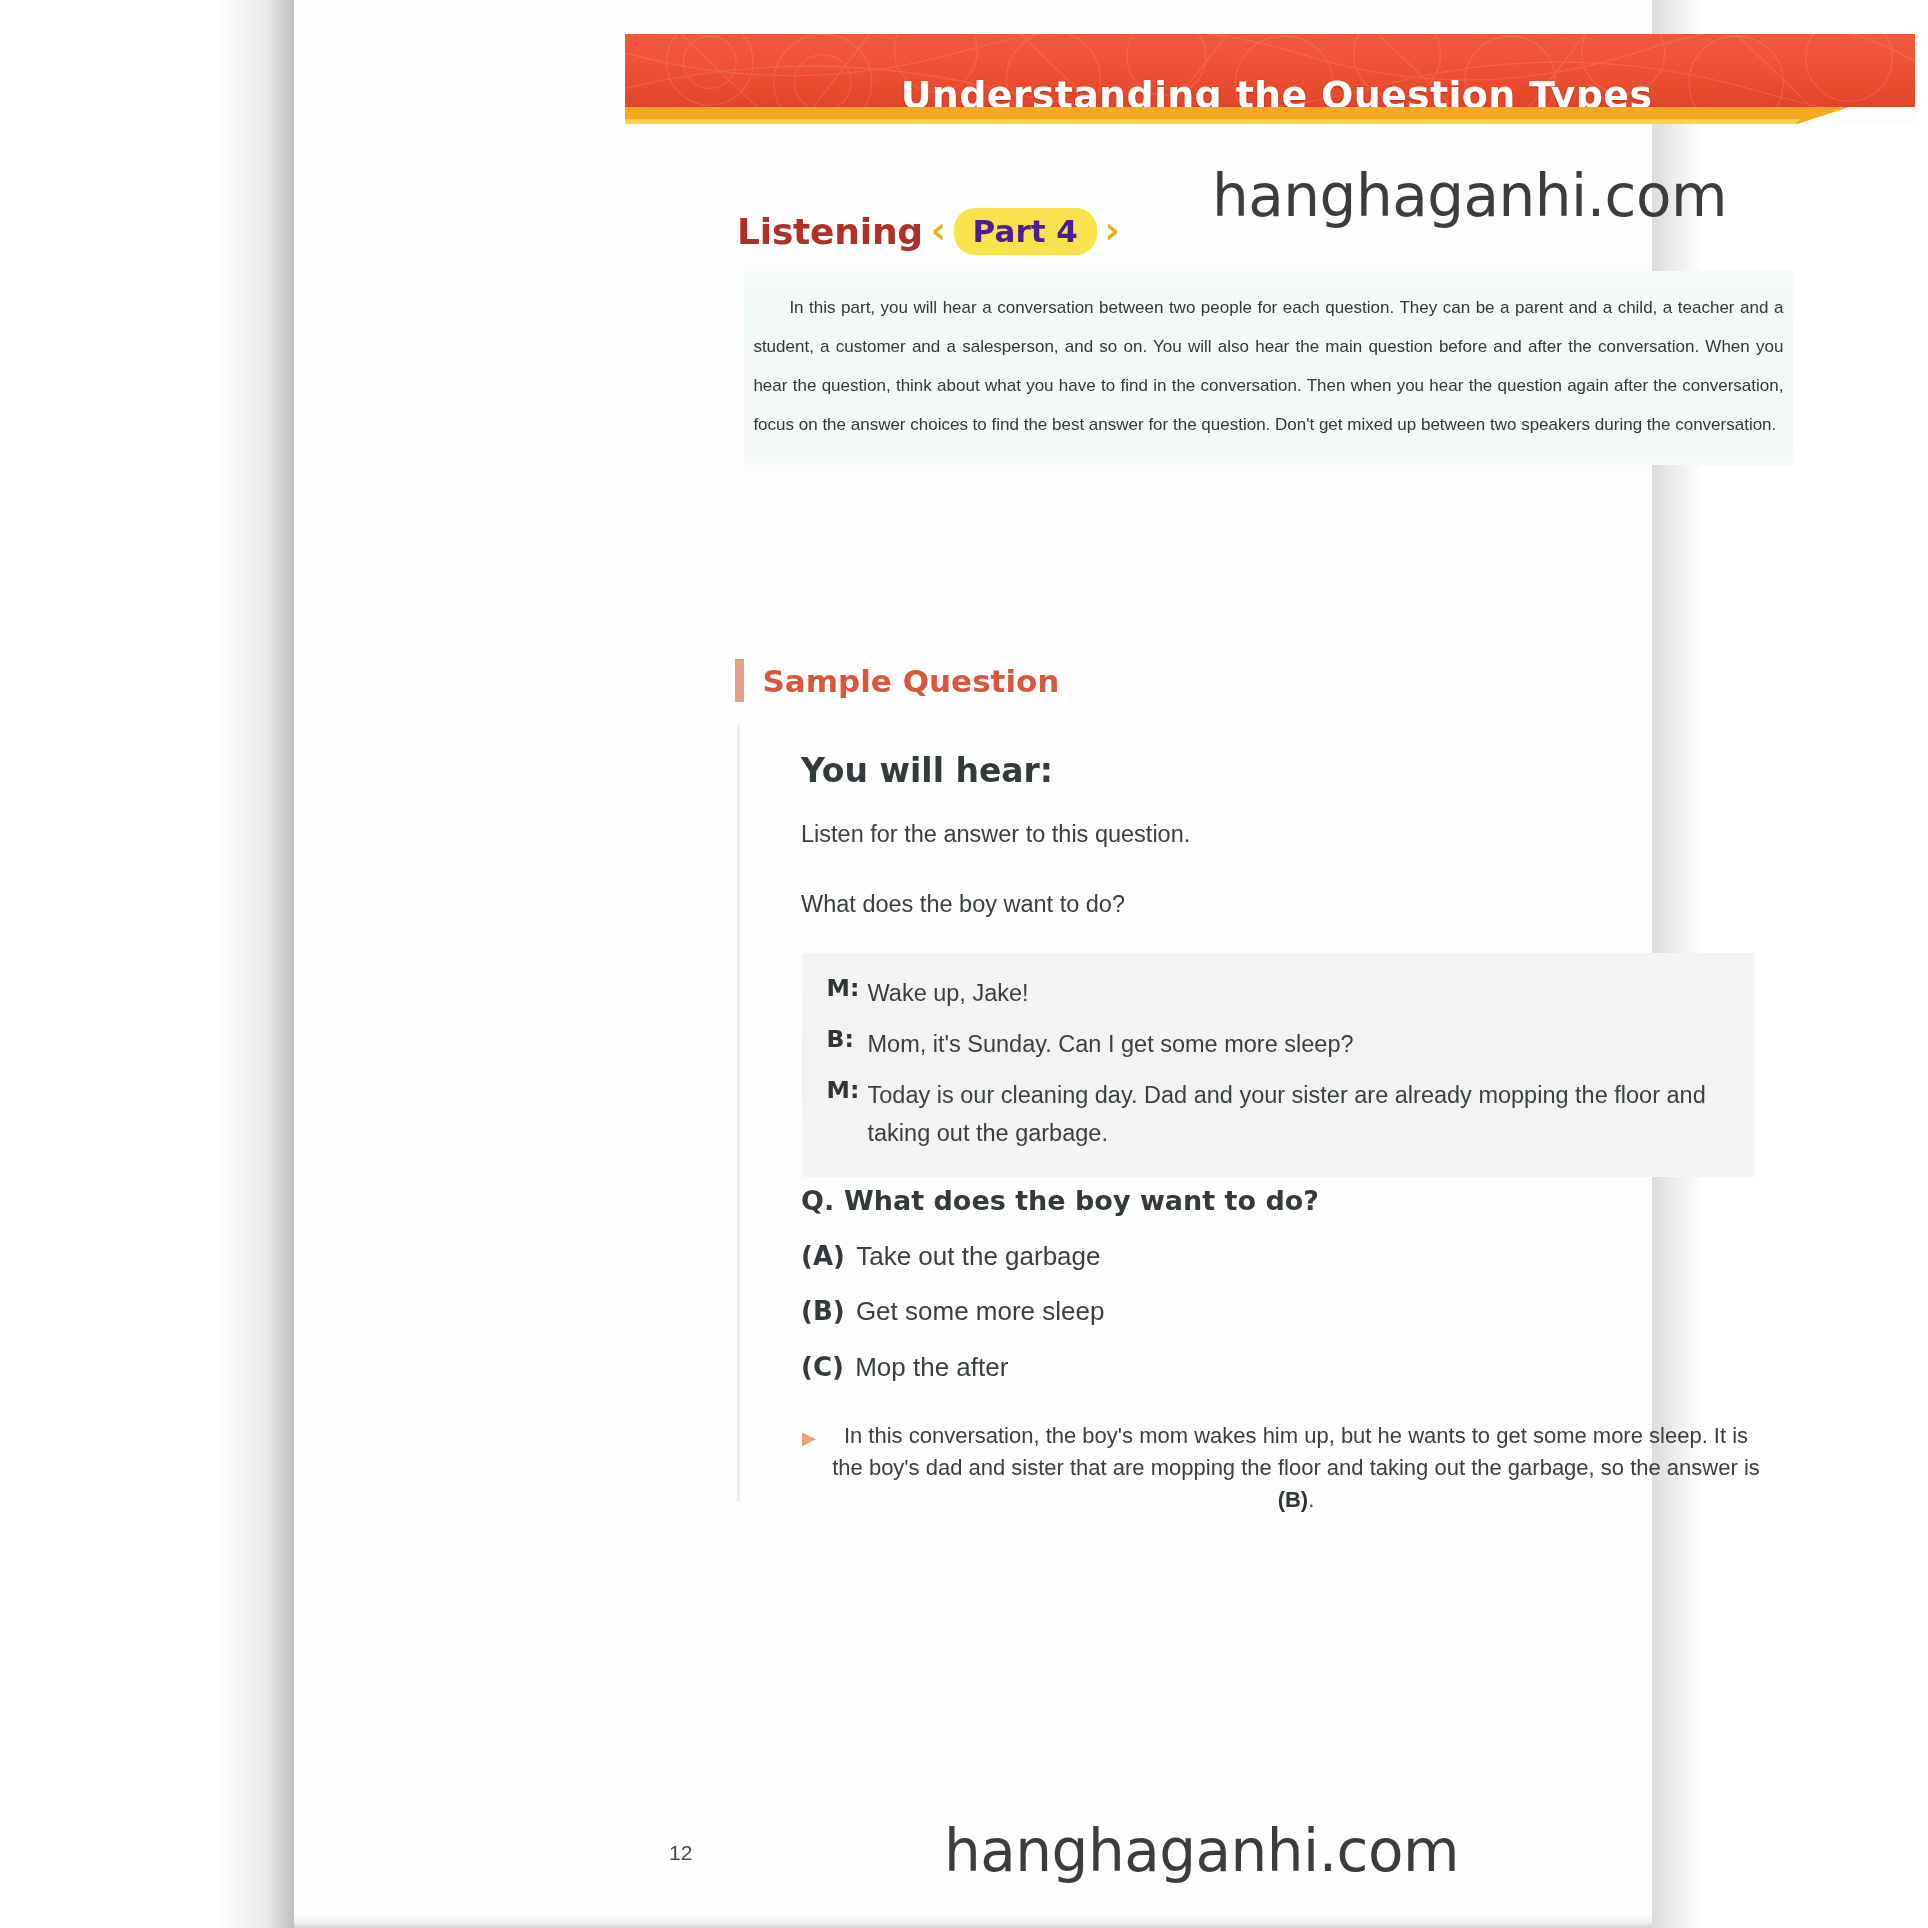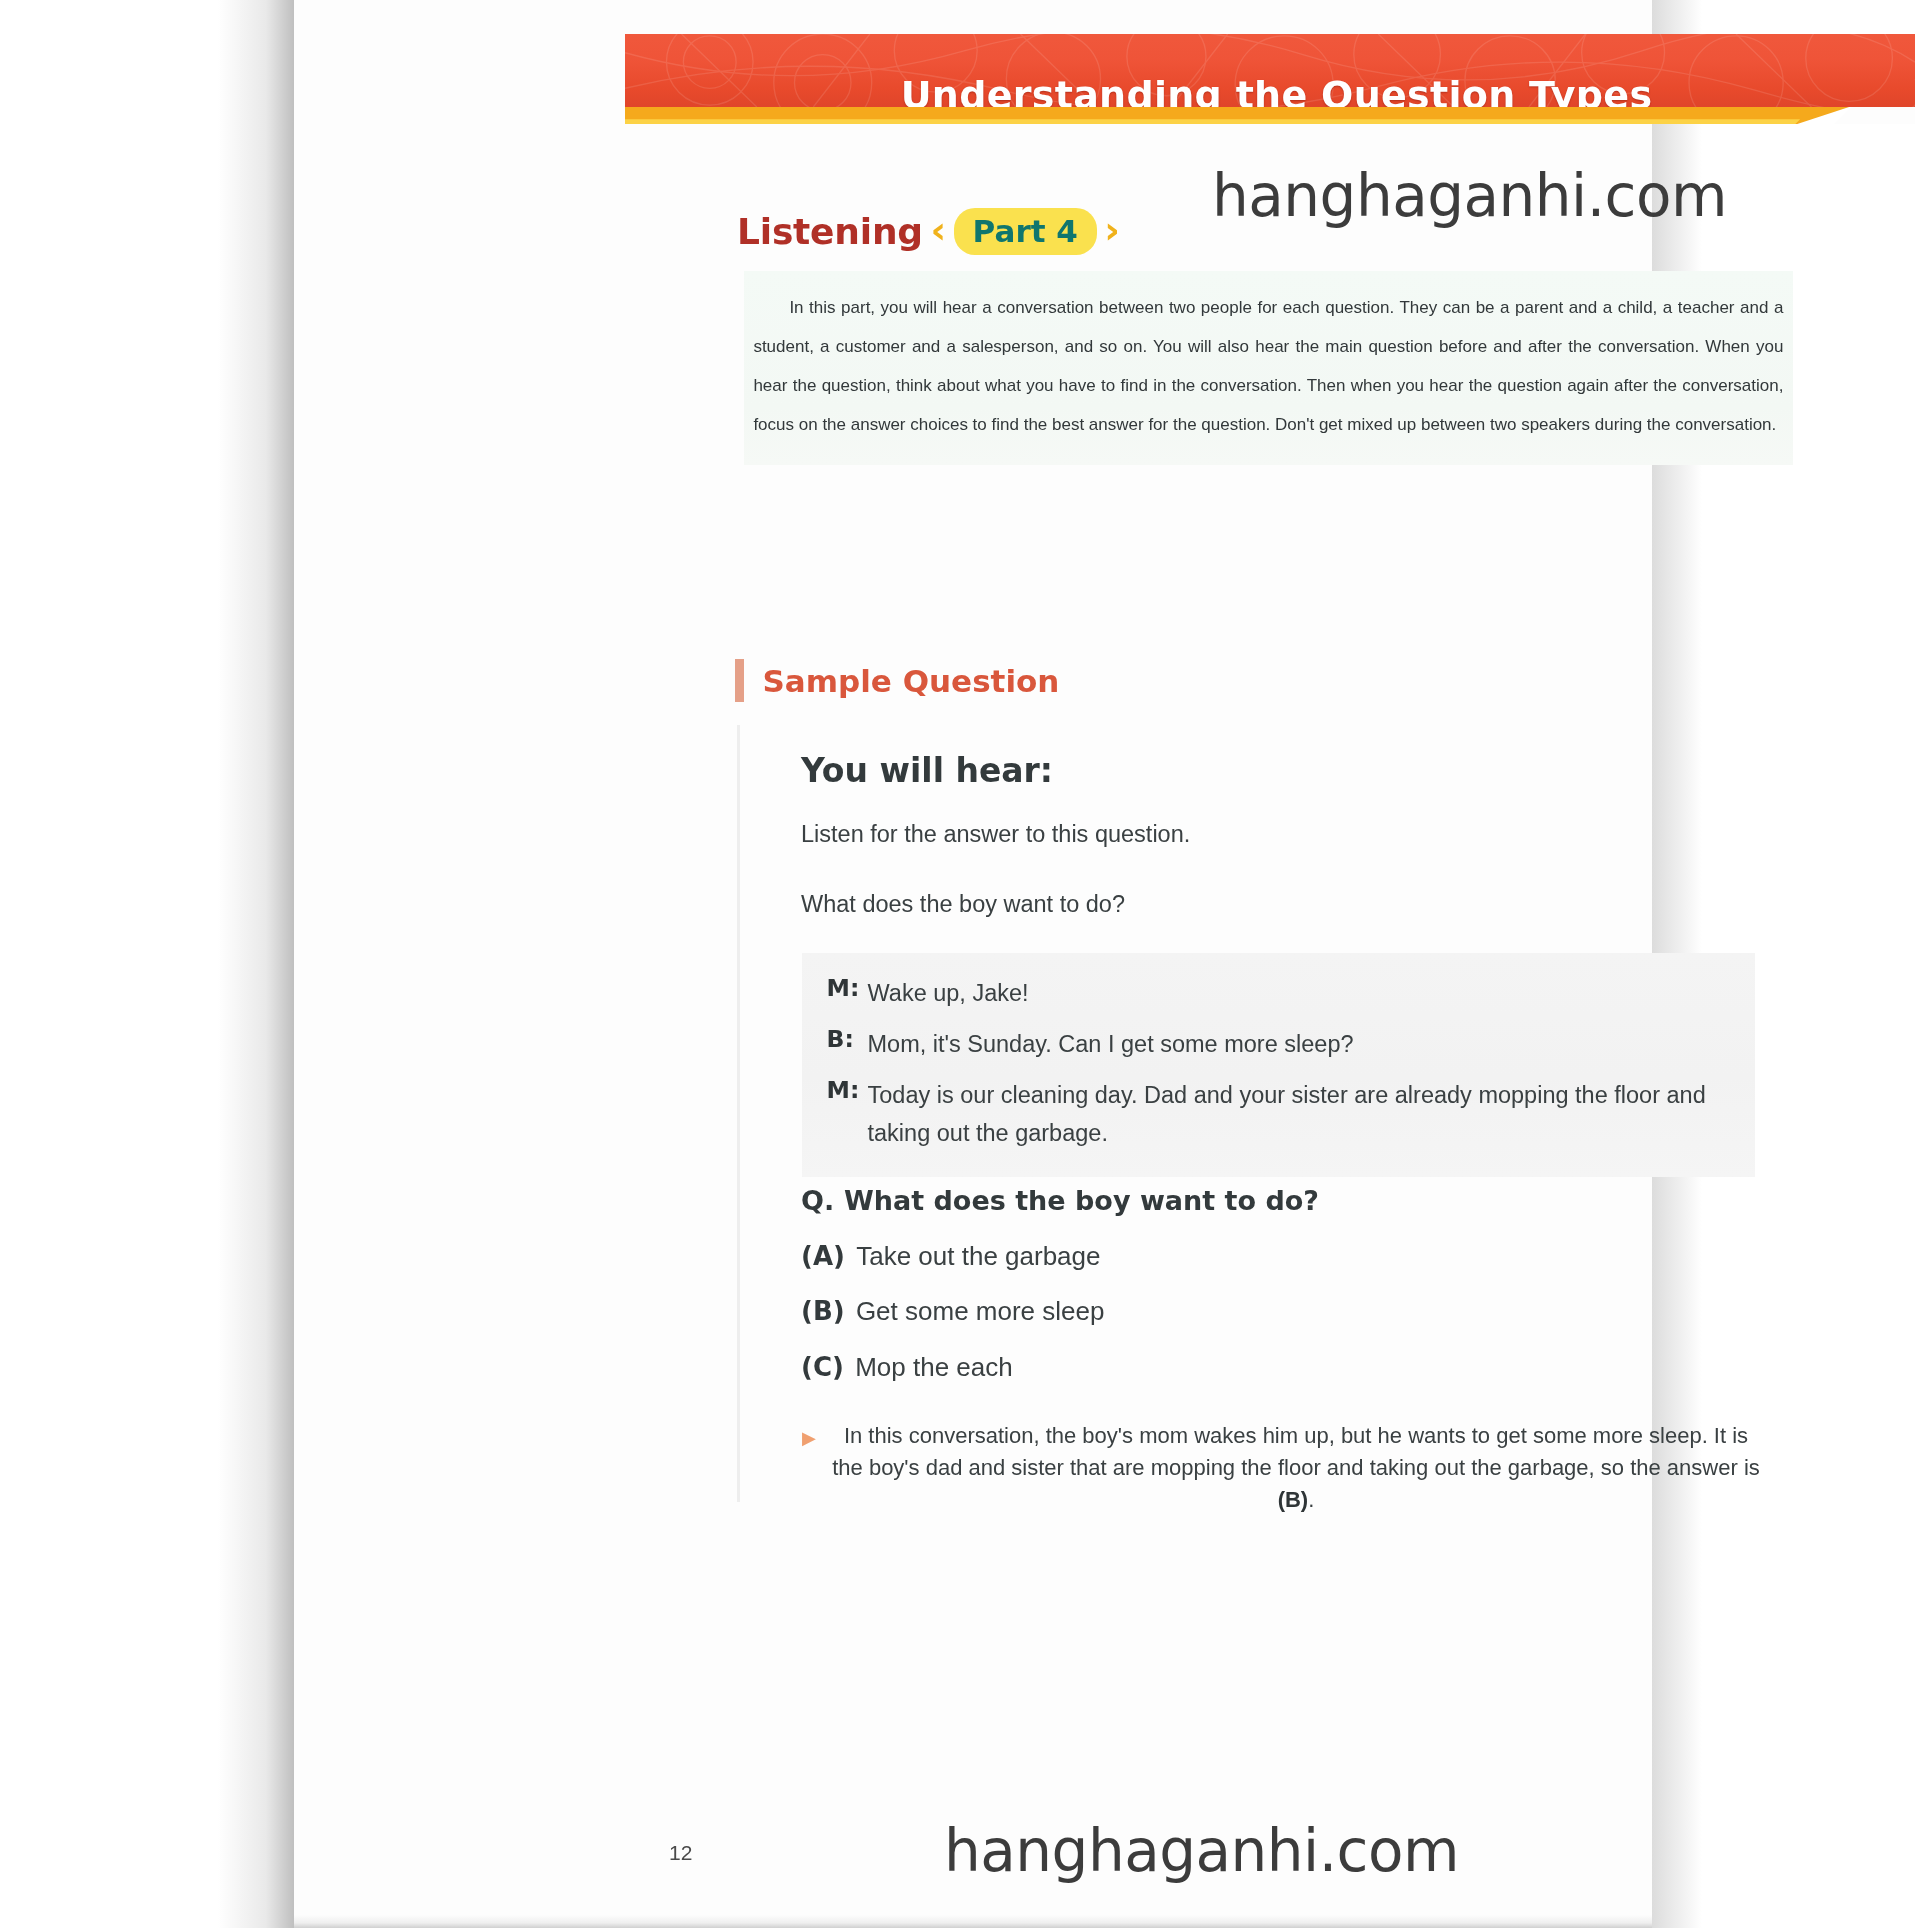--- a/index.html
+++ b/index.html
@@ -114,21 +114,21 @@
     font-weight: bold;
     font-family: "DejaVu Sans", sans-serif;
     margin: 0 7.5px;
     line-height: 1;
     padding-bottom: 3.8px;
   }
   #part-badge {
     background: #fae14e;
     border-radius: 21px;
     padding: 4.7px 19px 6.6px 19px;
-    color: #0f766e;
+    color: #4c1d95;
     font-size: 31px;
     font-weight: bold;
     font-family: "DejaVu Sans", sans-serif;
     text-align: center;
   }
 
   
   #watermark-top {
     position: absolute;
     left: 918px; top: 162px;
@@ -418,21 +418,21 @@
       <div class="choice-row">
         <span class="choice-letter">(A)</span>
         <span>Take out the garbage</span>
       </div>
       <div class="choice-row">
         <span class="choice-letter">(B)</span>
         <span>Get some more sleep</span>
       </div>
       <div class="choice-row">
         <span class="choice-letter">(C)</span>
-        <span>Mop the each</span>
+        <span>Mop the after</span>
       </div>
     </div>
 
     <div id="explanation">
       <div id="expl-bullet">▶</div>
       <div id="expl-text">
         <span>In this conversation, the boy's mom wakes him up, but he wants to get some more sleep. It is the boy's dad and sister that are mopping the floor and taking out the garbage, so the answer is </span><b>(B)</b><span>.</span>
       </div>
     </div>
 

